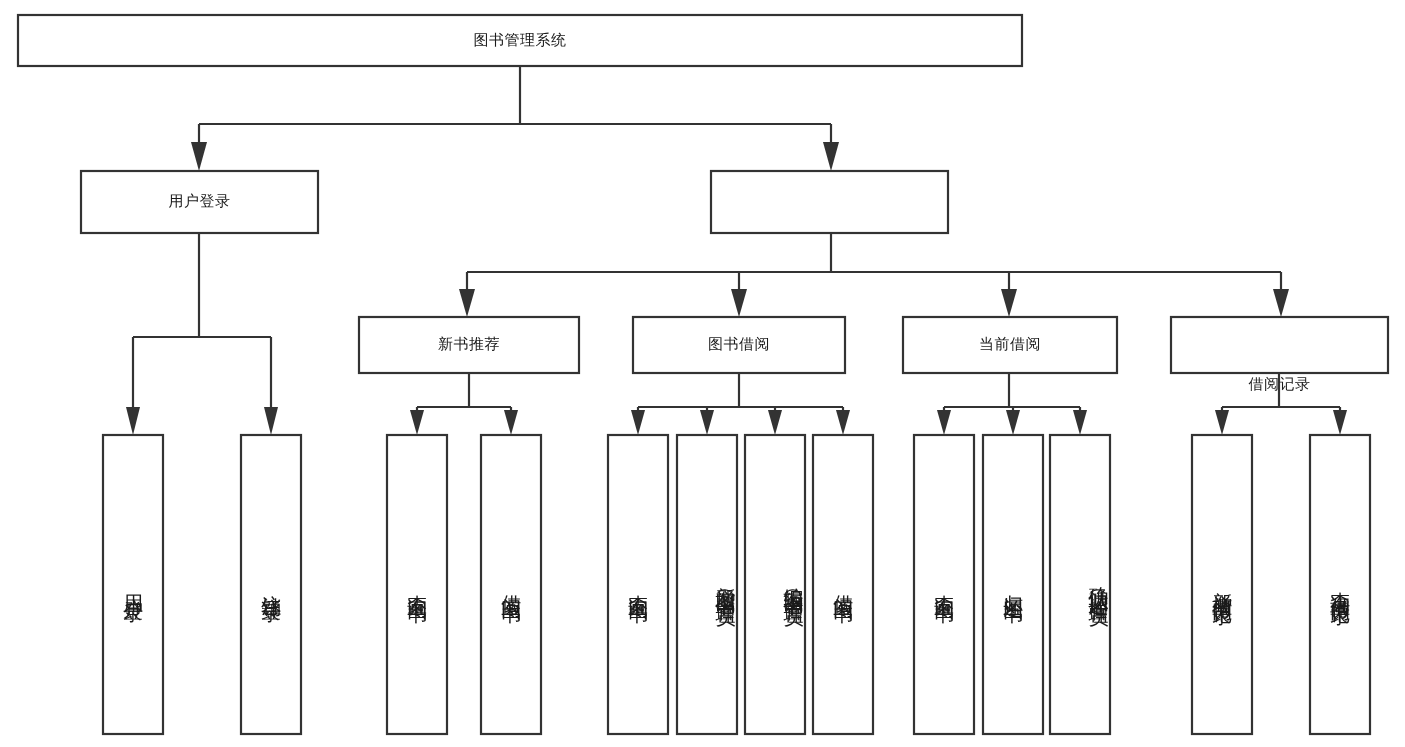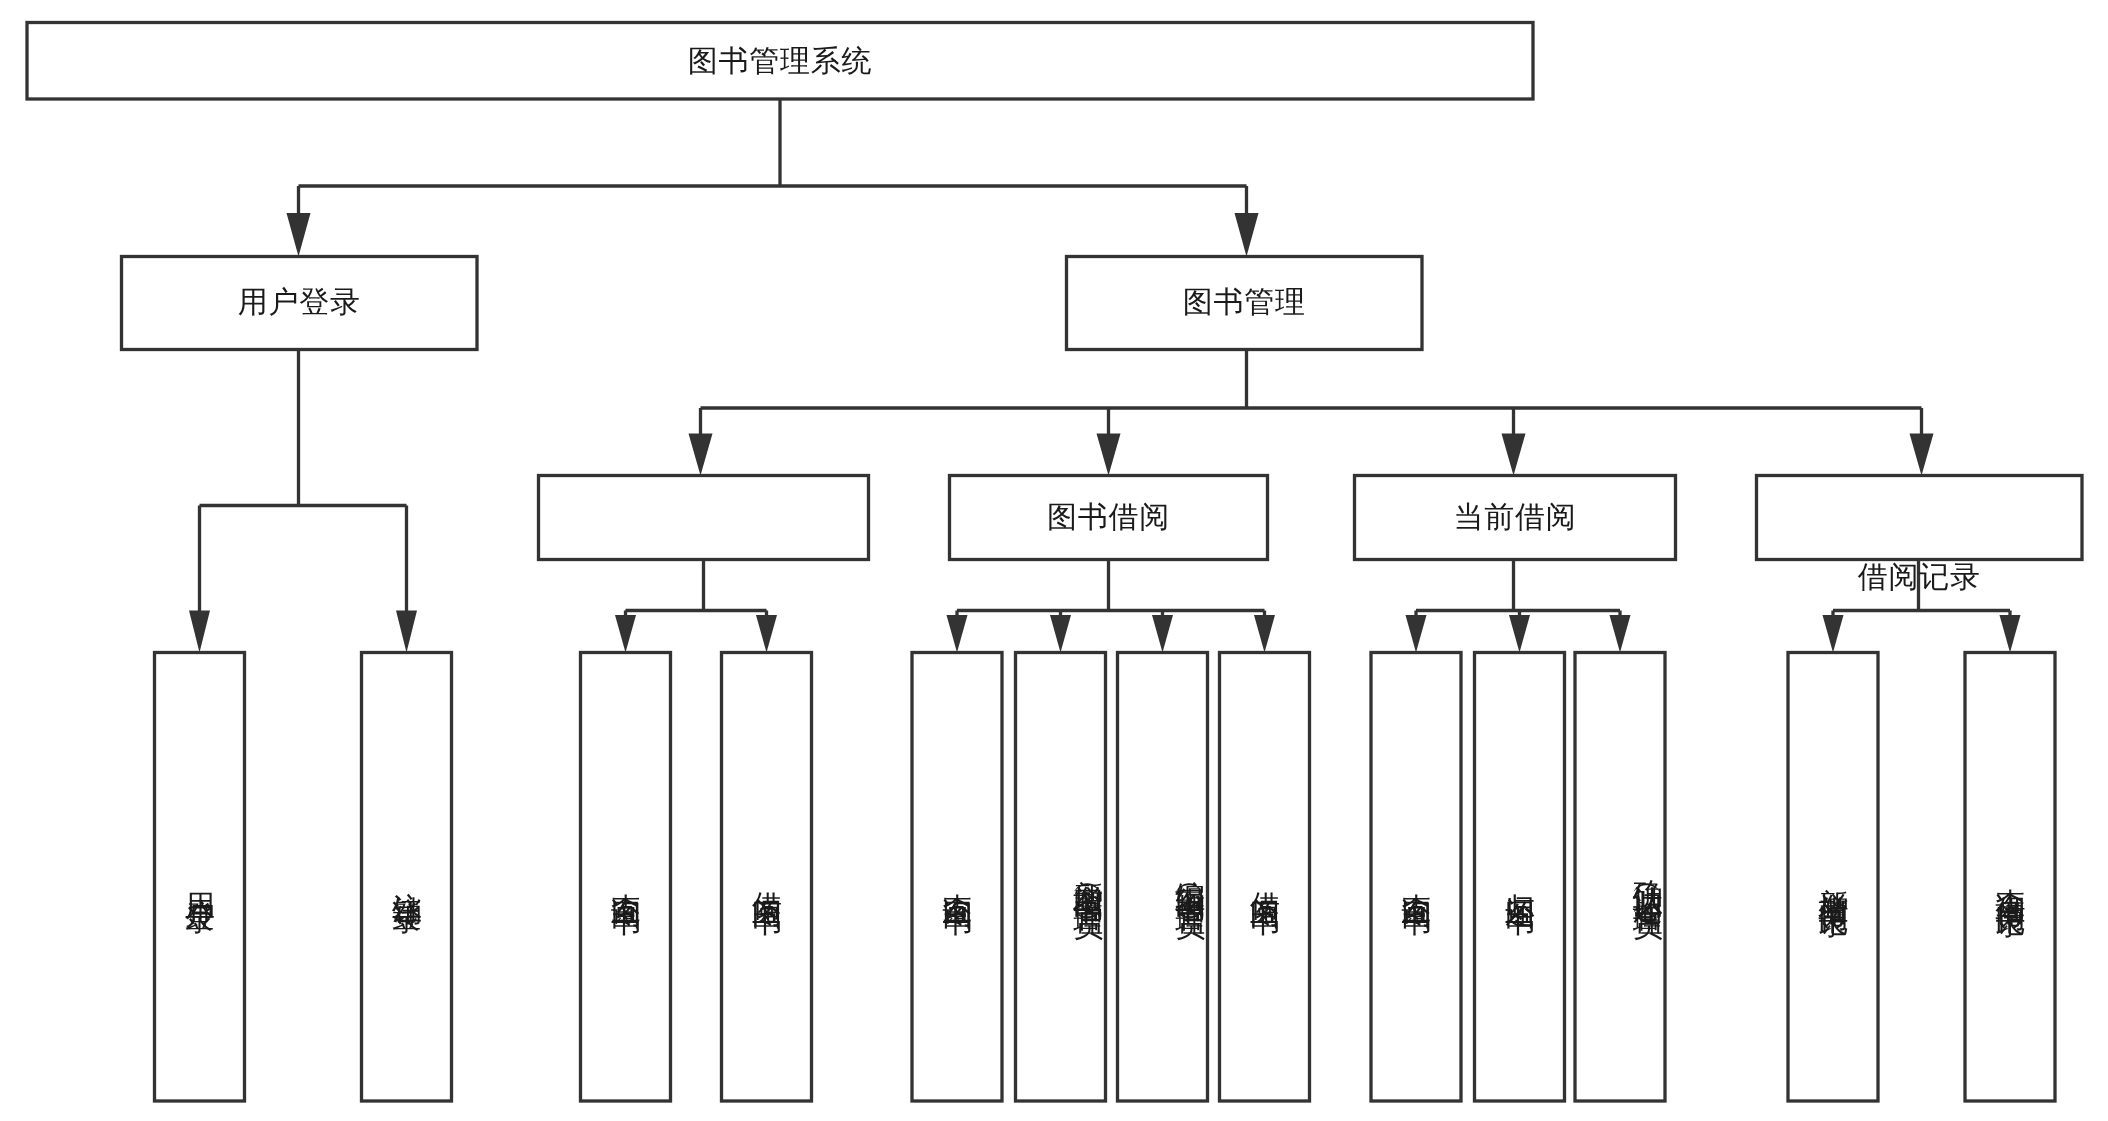--- a/index.html
+++ b/index.html
@@ -39,21 +39,21 @@
     fill: #333333;
     stroke: none;
   }
   .node-label {
     position: absolute;
     display: flex;
     align-items: center;
     justify-content: center;
     color: #1a1a1a;
     font-family: "DejaVu Sans", "Liberation Sans", sans-serif;
-    font-size: 20px;
+    font-size: 15px;
     line-height: 1.18;
     letter-spacing: 0.5px;
     white-space: nowrap;
     pointer-events: none;
   }
   .node-label.vertical {
     writing-mode: vertical-rl;
     text-orientation: upright;
     letter-spacing: 3px;
     font-size: 20px;
@@ -171,22 +171,22 @@
     <rect class="node-box" x="914" y="435" width="60" height="299"></rect>
     <rect class="node-box" x="983" y="435" width="60" height="299"></rect>
     <rect class="node-box" x="1050" y="435" width="60" height="299"></rect>
     <rect class="node-box" x="1192" y="435" width="60" height="299"></rect>
     <rect class="node-box" x="1310" y="435" width="60" height="299"></rect>
   </svg>
 
   <div class="node-label" style="left:18px; top:15px; width:1004px; height:51px;">图书管理系统</div>
 
   <div class="node-label" style="left:81px; top:171px; width:237px; height:62px;">用户登录</div>
-  <div class="node-label" style="left:711px; top:171px; width:237px; height:62px;">图书管理</div>
-
+
+  <div class="node-label" style="left:359px; top:317px; width:220px; height:56px;">新书推荐</div>
   <div class="node-label" style="left:633px; top:317px; width:212px; height:56px;">图书借阅</div>
   <div class="node-label" style="left:903px; top:317px; width:214px; height:56px;">当前借阅</div>
   <div class="node-label" style="left:1171px; top:317px; width:217px; height:56px;margin-top:40px;">借阅记录</div>
 
   <div class="node-label vertical" style="left:103px; top:435px; width:60px; height:299px;">用户登录</div>
   <div class="node-label vertical" style="left:241px; top:435px; width:60px; height:299px;">注销登录</div>
   <div class="node-label vertical" style="left:387px; top:435px; width:60px; height:299px;">查询图书</div>
   <div class="node-label vertical" style="left:481px; top:435px; width:60px; height:299px;">借阅图书</div>
   <div class="node-label vertical" style="left:608px; top:435px; width:60px; height:299px;">查询图书</div>
   <div class="node-label vertical" style="left:677px; top:435px; width:60px; height:299px; align-items:flex-start;">新增图书（管理员）</div>

